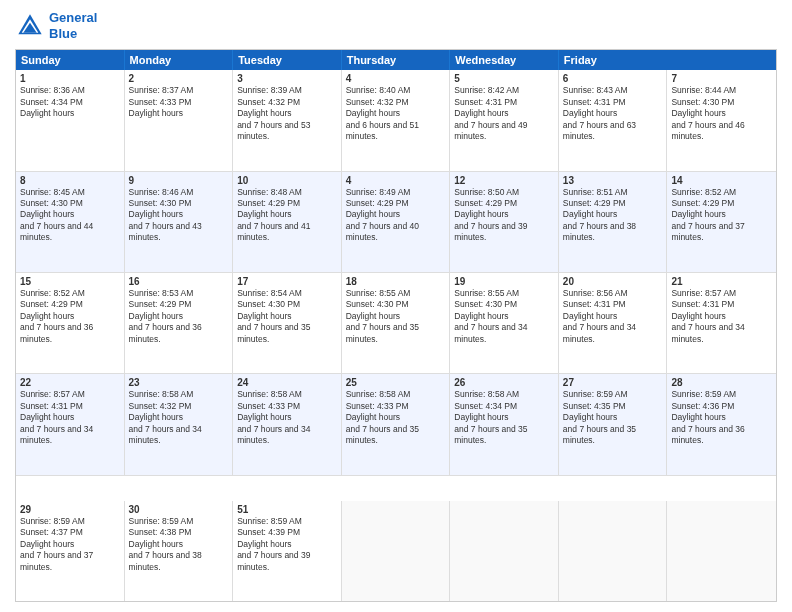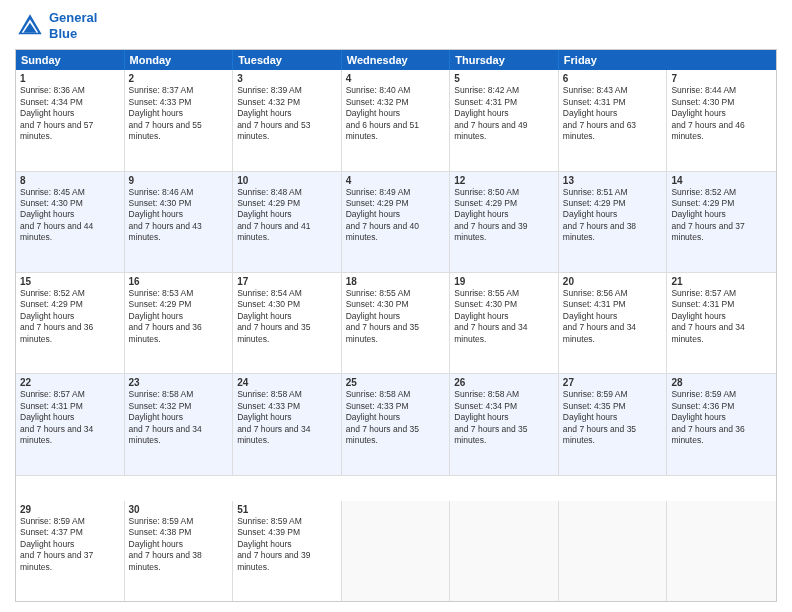--- a/index.html
+++ b/index.html
@@ -122,39 +122,37 @@
       <div class="main-title"></div>
       <div class="sub-title"></div>
     </div>
   </div>
 
   <div class="calendar">
     <div class="cal-header">
       <div class="cal-header-cell">Sunday</div>
       <div class="cal-header-cell">Monday</div>
       <div class="cal-header-cell">Tuesday</div>
+      <div class="cal-header-cell">Thursday</div>
       <div class="cal-header-cell">Wednesday</div>
-      <div class="cal-header-cell">Thursday</div>
       <div class="cal-header-cell">Friday</div>
     </div>
     <div class="cal-body" id="cal-body">
     <div class="cal-row">
           <div class="cal-cell">
         <div class="day-num">1</div>
         <div class="cell-line">Sunrise: 8:36 AM</div>
         <div class="cell-line">Sunset: 4:34 PM</div>
         <div class="cell-line">Daylight hours</div>
-        <div class="cell-line">and 7 hours and 57 minutes.</div>
       </div>
           <div class="cal-cell">
         <div class="day-num">2</div>
         <div class="cell-line">Sunrise: 8:37 AM</div>
         <div class="cell-line">Sunset: 4:33 PM</div>
         <div class="cell-line">Daylight hours</div>
-        <div class="cell-line">and 7 hours and 55 minutes.</div>
       </div>
           <div class="cal-cell">
         <div class="day-num">3</div>
         <div class="cell-line">Sunrise: 8:39 AM</div>
         <div class="cell-line">Sunset: 4:32 PM</div>
         <div class="cell-line">Daylight hours</div>
         <div class="cell-line">and 7 hours and 53 minutes.</div>
       </div>
           <div class="cal-cell">
         <div class="day-num">4</div>

